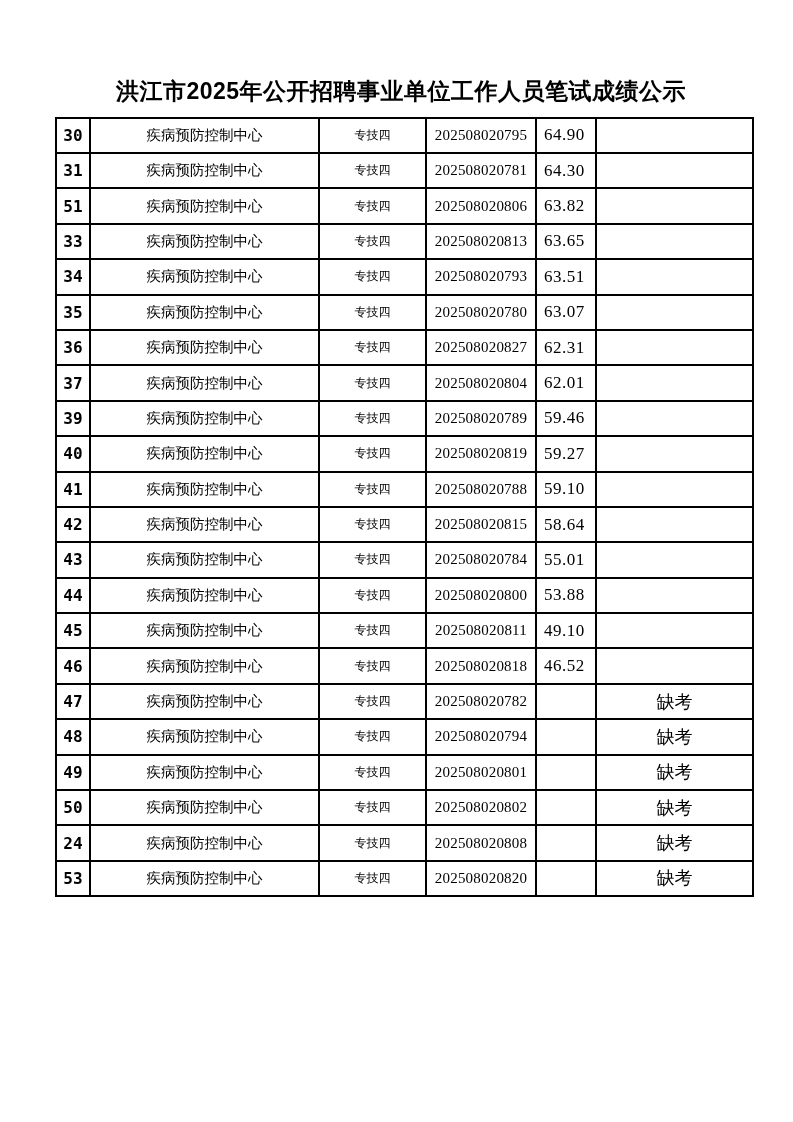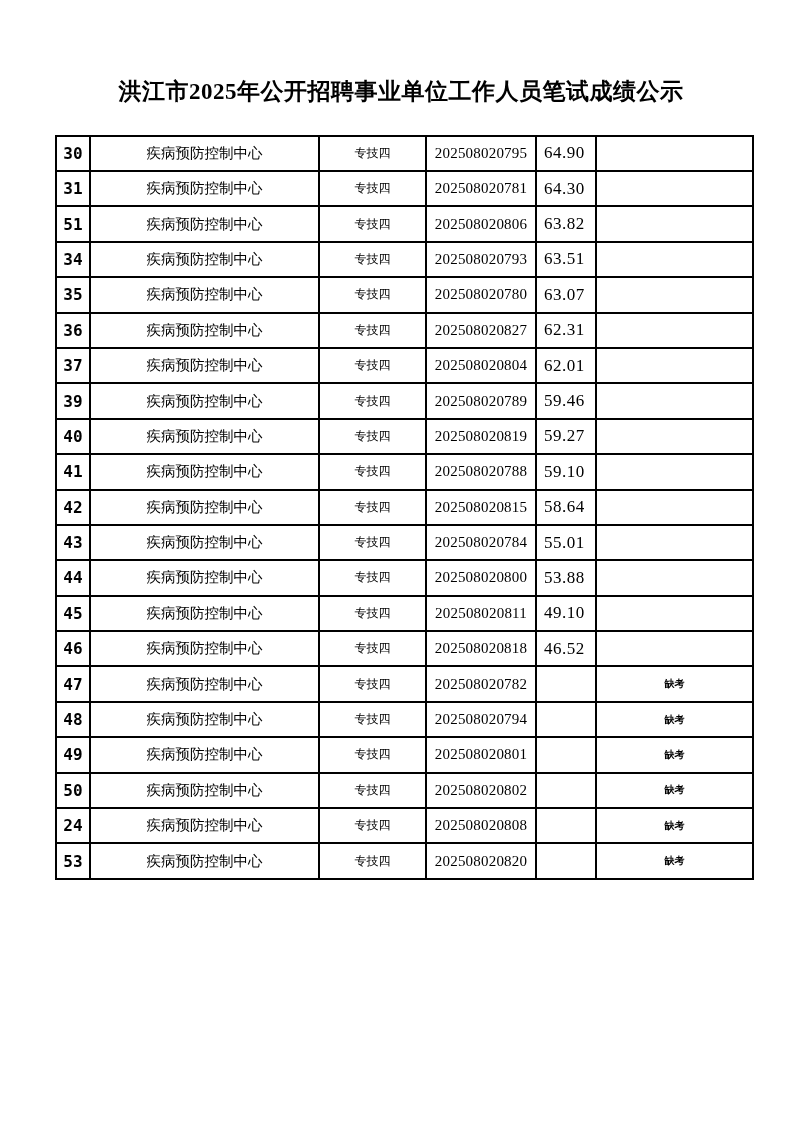--- a/index.html
+++ b/index.html
@@ -16,31 +16,31 @@
     position: relative;
     width: 793px;
     height: 1122px;
     background: #ffffff;
   }
   .doc-title {
     margin: 78px auto 0 auto;
     text-align: center;
     font-size: 23px;
     font-weight: bold;
-    font-family: Liberation Serif, serif;
+    font-family: Liberation Sans, sans-serif;
     letter-spacing: 0.5px;
     line-height: 1.2;
     color: #000000;
     padding-left: 9px;
   }
   table.score-table {
     border-collapse: collapse;
     table-layout: fixed;
     width: 697px;
-    margin: 29px 0 0 55px;
+    margin: 11px 0 0 55px;
     padding-left: 29px;
   }
   table.score-table td {
     border: 2px solid #000000;
     height: 35.4px;
     vertical-align: middle;
     text-align: center;
     font-size: 14.5px;
     font-family: "Liberation Serif", serif;
     overflow: hidden;
@@ -54,21 +54,21 @@
   }
   table.score-table td.c1 { font-size: 14.5px; }
   table.score-table td.c2 { font-size: 12px; }
   table.score-table td.c3 { font-size: 15px; letter-spacing: 0.2px; }
   table.score-table td.c4 {
     text-align: left;
     padding-left: 7px;
     font-size: 17px;
     letter-spacing: 0.5px;
   }
-  table.score-table td.c5 { font-size: 10px; font-weight: bold; }
+  table.score-table td.c5 { font-size: 18px; }
 </style>
 </head>
 <body>
 
 <div class="page">
   <h1 class="doc-title">洪江市2025年公开招聘事业单位工作人员笔试成绩公示</h1>
 
   <table class="score-table">
     <colgroup>
       <col style="width:34px">
@@ -97,20 +97,28 @@
         </tr>
         <tr>
           <td class="c0">51</td>
           <td class="c1">疾病预防控制中心</td>
           <td class="c2">专技四</td>
           <td class="c3">202508020806</td>
           <td class="c4">63.82</td>
           <td class="c5"></td>
         </tr>
         <tr>
+          <td class="c0">33</td>
+          <td class="c1">疾病预防控制中心</td>
+          <td class="c2">专技四</td>
+          <td class="c3">202508020813</td>
+          <td class="c4">63.65</td>
+          <td class="c5"></td>
+        </tr>
+        <tr>
           <td class="c0">34</td>
           <td class="c1">疾病预防控制中心</td>
           <td class="c2">专技四</td>
           <td class="c3">202508020793</td>
           <td class="c4">63.51</td>
           <td class="c5"></td>
         </tr>
         <tr>
           <td class="c0">35</td>
           <td class="c1">疾病预防控制中心</td>

